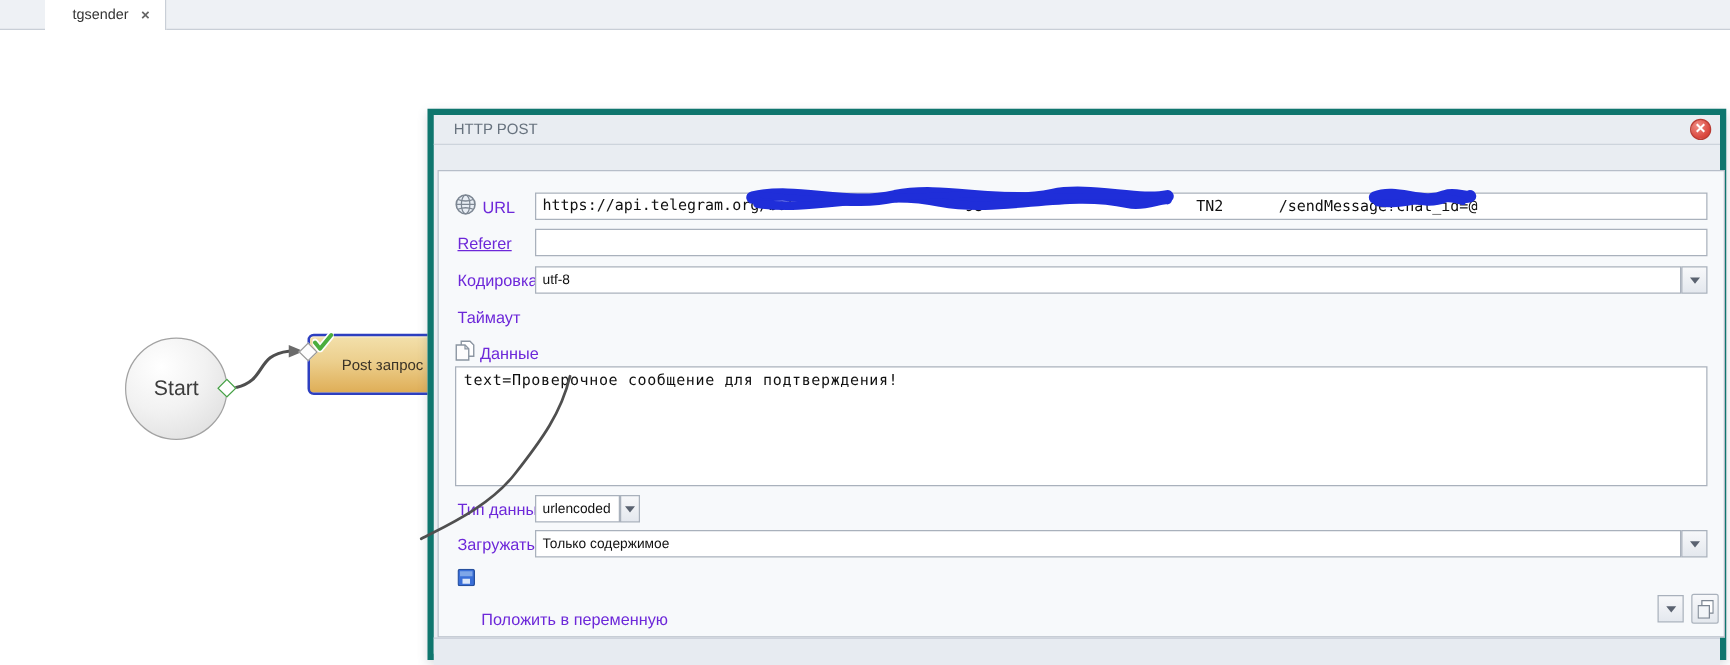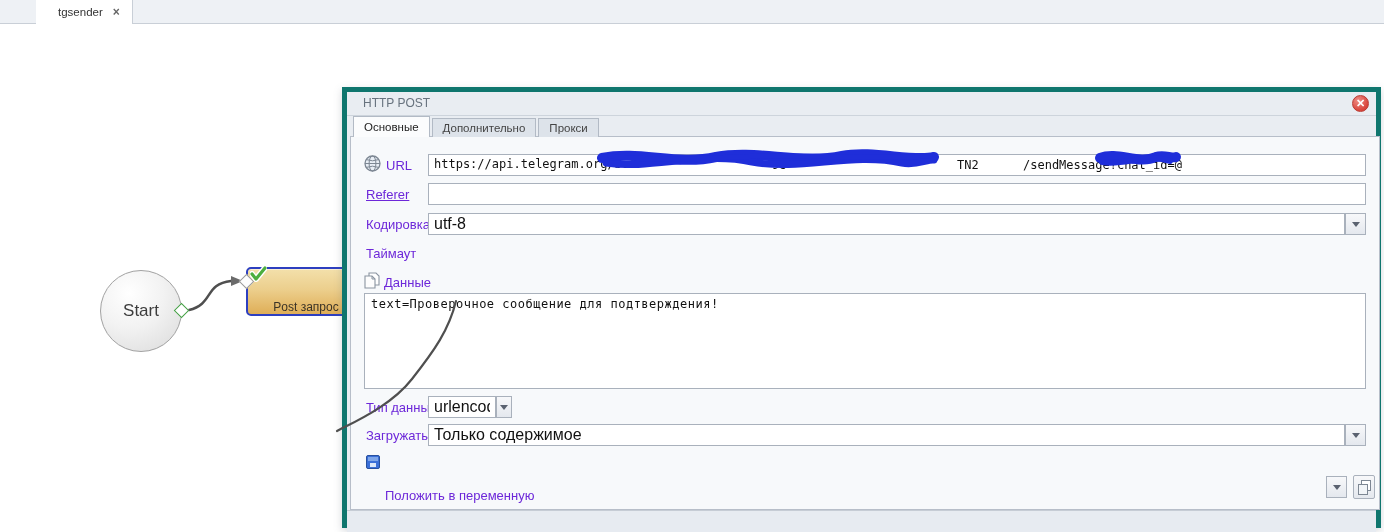--- a/index.html
+++ b/index.html
@@ -23,21 +23,21 @@
     border:1.5px solid #a2a2a2; display:flex; align-items:center; justify-content:center; z-index:1;
   }
   .start-node span { font-size:17px; color:#3d3d3d; }
   .diamond-green {
     position:absolute; left:176px; top:305px; width:11px; height:11px; background:#fff;
     border:1.5px solid #45a045; transform:rotate(45deg); z-index:2;
   }
   .action-node {
     position:absolute; left:246px; top:267px; width:114px; height:49px; border-radius:5px;
     background:linear-gradient(#f3e0ab 0%, #eccf8d 45%, #dfae57 100%);
-    border:2px solid #2d3fc0; z-index:1; display:flex; align-items:flex-end; justify-content:center;
+    border:2px solid #2d3fc0; z-index:1; display:flex; align-items:center; justify-content:center;
     box-shadow:inset 0 1px 0 rgba(255,255,255,.5);
   }
   .action-node span { font-size:12px; color:#3a3327; padding-left:6px; }
   .diamond-white {
     position:absolute; left:241px; top:276px; width:11px; height:11px; background:#fdfdfd;
     border:1.5px solid #9a9a9a; transform:rotate(45deg); z-index:2;
   }
   .node-check { position:absolute; left:250px; top:266px; width:17px; height:16px; z-index:3; }
   
   .dialog {
@@ -58,21 +58,21 @@
     font-size:11.5px; color:#444; display:flex; align-items:center; margin-right:2px; cursor:default;
   }
   .dtab.active { height:21px; background:#fbfcfd; color:#222; position:relative; }
   .panel {
     position:absolute; left:3px; top:44px; width:1030px; height:374px;
     background:#f7f9fb; border:1px solid #b7bec9;
   }
   .row-label { position:absolute; font-size:13px; color:#6d28d9; }
   .tinput {
     position:absolute; height:22px; background:#fff; border:1px solid #a9b1bc; padding:2px 5px;
-    font-size:16px; color:#111; outline:none;
+    font-size:11px; color:#111; outline:none;
   }
   .mono { font-family:"DejaVu Sans Mono", monospace; font-size:12px; }
   .combo-arrow {
     position:absolute; width:21px; height:22px; background:linear-gradient(#f7f8fa,#e4e8ee);
     border:1px solid #a9b1bc; display:flex; align-items:center; justify-content:center; cursor:default;
   }
   .combo-arrow::after { content:""; width:0; height:0; border:4px solid transparent; border-top:5px solid #5a6270; margin-top:4px; }
   .ticon { position:absolute; }
   .textarea {
     position:absolute; left:13px; top:156px; width:1002px; height:96px; background:#fff;
@@ -117,25 +117,20 @@
   <svg class="node-check" viewBox="0 0 17 16">
     <path d="M2 8 L6 13 L15 2" fill="none" stroke="#ffffff" stroke-width="6" stroke-linecap="round" stroke-linejoin="round"></path>
     <path d="M2 8 L6 13 L15 2" fill="none" stroke="#4cae3e" stroke-width="3.2" stroke-linecap="round" stroke-linejoin="round"></path>
   </svg>
 
   <div class="dialog">
     <div class="dialog-title">HTTP POST</div>
     <div class="close-btn">✕</div>
     <div class="dialog-titlebar-line"></div>
 
-    <div class="tabs">
-      <div class="dtab active">Основные</div>
-      <div class="dtab">Дополнительно</div>
-      <div class="dtab">Прокси</div>
-    </div>
 
     <div class="panel">
 
       <svg class="ticon" style="left:13px; top:18px;" width="17" height="17" viewBox="0 0 17 17">
         <circle cx="8.5" cy="8.5" r="7.5" fill="#e8eef5" stroke="#7d8793" stroke-width="1.3"></circle>
         <ellipse cx="8.5" cy="8.5" rx="3.4" ry="7.5" fill="none" stroke="#7d8793" stroke-width="1"></ellipse>
         <line x1="1" y1="8.5" x2="16" y2="8.5" stroke="#7d8793" stroke-width="1"></line>
         <path d="M2.3 4.6 Q8.5 7 14.7 4.6" fill="none" stroke="#7d8793" stroke-width="1"></path>
         <path d="M2.3 12.4 Q8.5 10 14.7 12.4" fill="none" stroke="#7d8793" stroke-width="1"></path>
       </svg>

